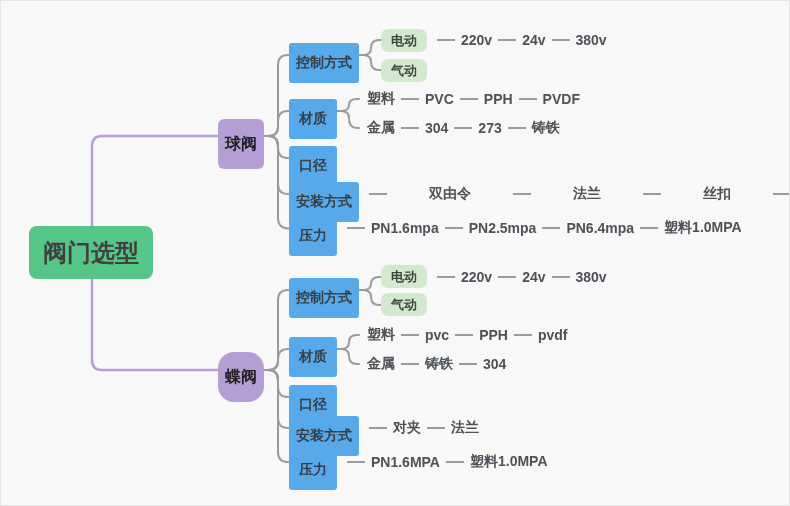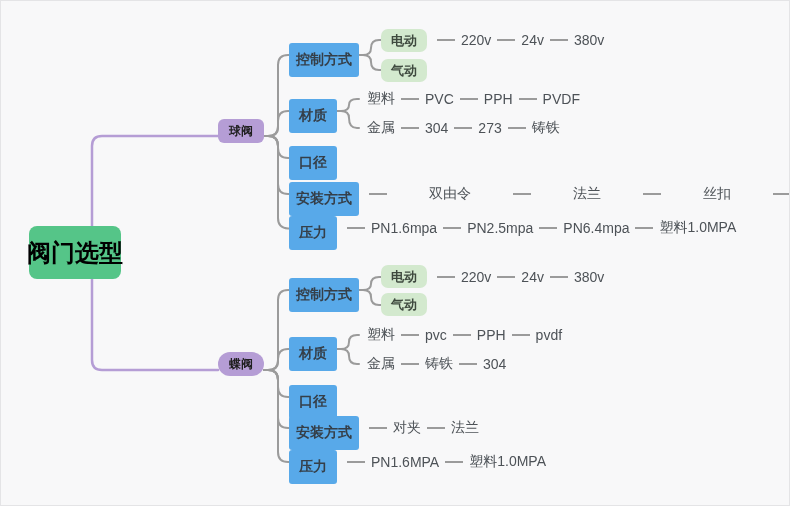--- a/index.html
+++ b/index.html
@@ -13,32 +13,32 @@
     position:relative;width:790px;height:506px;background:var(--bg);
     border:1px solid #e4e4e6;box-sizing:border-box;overflow:hidden;
   }
   svg.connectors{position:absolute;left:0;top:0;width:790px;height:506px;}
   svg.connectors path{fill:none;stroke-linecap:round;}
   path.gray{stroke:var(--line-gray);stroke-width:2;}
   path.purple{stroke:var(--purple-line);stroke-width:2.5;}
 
   .node{position:absolute;display:flex;align-items:center;justify-content:center;
         font-weight:bold;box-sizing:border-box;white-space:nowrap;}
-  .root-node{background:var(--root-green);color:#000000;font-size:24px;
-             border-radius:8px;width:92px;height:53px;left:28px;top:225px;}
-  .branch-node{background:var(--branch-purple);color:var(--text-dark);font-size:12px;
-               border-radius:6px;width:46px;height:24px;left:217px;}
+  .root-node{background:var(--root-green);color:#404040;font-size:24px;
+             border-radius:8px;width:124px;height:53px;left:28px;top:225px;}
+  .branch-node{background:var(--branch-purple);color:var(--text-dark);font-size:16px;
+               border-radius:6px;width:46px;height:50px;left:217px;}
   .topic-node{background:var(--topic-blue);color:var(--topic-text);font-size:14px;
-              border-radius:3px;height:34px;left:288px;}
+              border-radius:3px;height:40px;left:288px;}
   .topic-wide{width:70px;} .topic-narrow{width:48px;}
   .leafbox{background:var(--leaf-green-bg);color:#3f4a3f;font-size:13px;
            border-radius:7px;width:46px;height:23px;left:380px;}
 
   .chain{position:absolute;display:flex;align-items:center;height:20px;white-space:nowrap;}
-  .chain .leaf{font-size:14px;font-weight:normal;color:var(--leaf-text);}
+  .chain .leaf{font-size:14px;font-weight:bold;color:var(--leaf-text);}
   .dash{width:18px;border-top:2px solid var(--line-gray);margin:0 6px;}
 </style>
 </head>
 <body>
 
 <div class="canvas">
 
   <svg class="connectors" viewBox="0 0 790 506">
 
     <path class="purple" d="M217,135 H101 Q91,135 91,145 V359 Q91,369 101,369 H217"></path>

